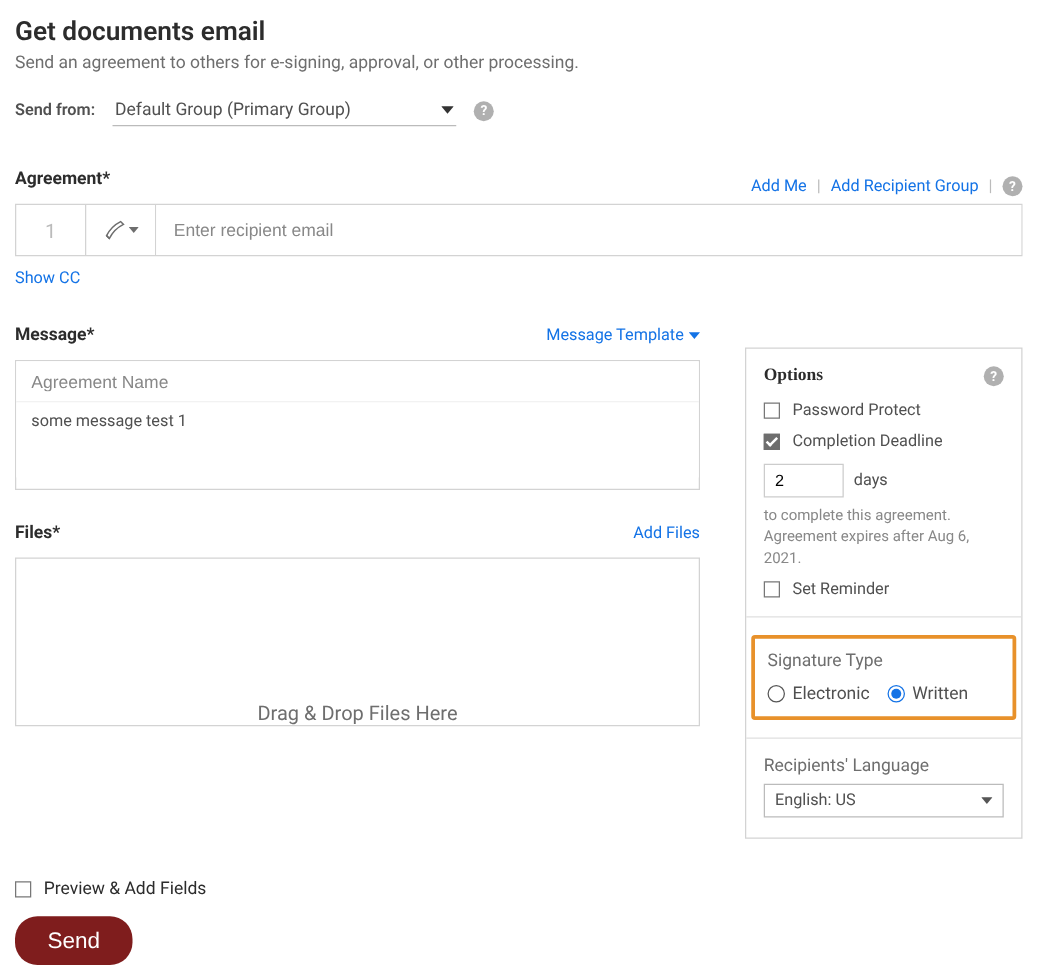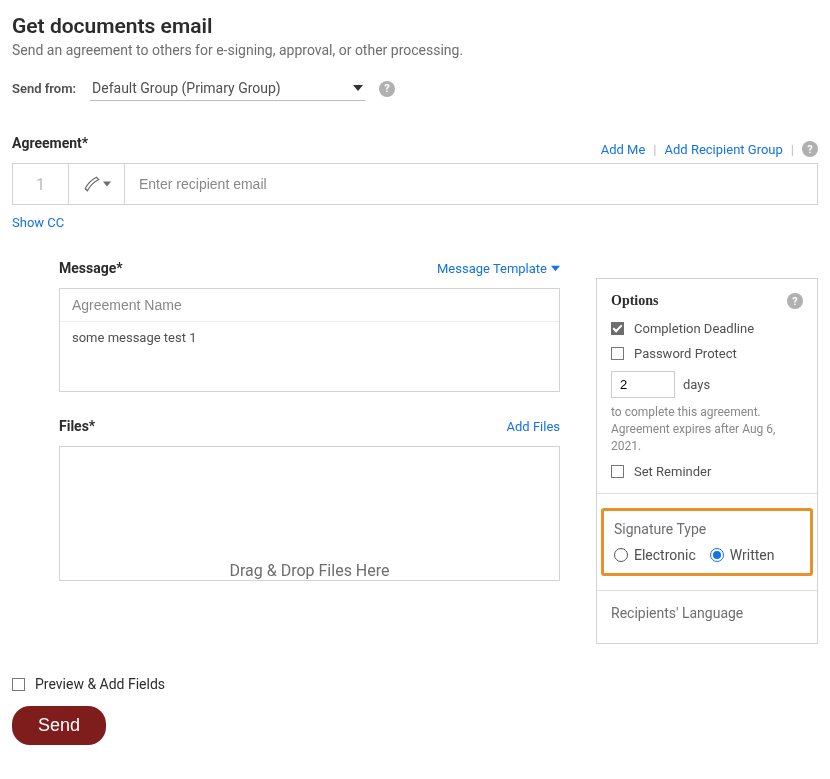--- a/index.html
+++ b/index.html
@@ -109,21 +109,20 @@
     padding: 0 14px;
     font-size: 14px;
     color: #505050;
   }
   .recipient-email::placeholder { color: #888; }
   .showcc { margin: 10px 0 20px 0; font-size: 13px; }
   .two-col {
     display: flex;
     gap: 36px;
     align-items: flex-start;
-    margin-left: 47px;
   }
   .left { flex: 1; min-width: 0; }
   .right { width: 222px; }
   .msg-header {
     display: flex;
     justify-content: space-between;
     align-items: center;
     margin-top: 4px;
   }
   .msg-box {
@@ -353,27 +352,27 @@
     </div>
 
     <div class="right">
       <div class="options-panel">
         <div class="options-header">
           <span class="heading">Options</span>
           <span class="help-icon">?</span>
         </div>
 
         <div class="opt-row">
+          <span class="checkbox"></span>
+          <span>Password Protect</span>
+        </div>
+
+        <div class="opt-row">
           <span class="checkbox checked"></span>
           <span>Completion Deadline</span>
-        </div>
-
-        <div class="opt-row">
-          <span class="checkbox"></span>
-          <span>Password Protect</span>
         </div>
 
         <div class="days-row">
           <input class="days-input" type="text" value="2" style="">
           <span>days</span>
         </div>
         <div class="fineprint">
           <div>to complete this agreement.</div>
           <div>Agreement expires after Aug 6, 2021.</div>
         </div>
@@ -395,20 +394,26 @@
             <label class="radio-label">
               <span class="radio sel"></span>
               <span>Written</span>
             </label>
           </div>
         </div>
 
         <div class="opt-divider"></div>
 
         <div class="lang-title">Recipients' Language</div>
+        <div class="lang-select">
+          <span>English: US</span>
+          <svg viewBox="0 0 10 6" width="9" height="9" fill="#555">
+              <path d="M0 0 L5 6 L10 0 Z"></path>
+            </svg>
+        </div>
       </div>
     </div>
   </div>
 
   <div class="preview-row">
     <span class="checkbox"></span>
     <span>Preview &amp; Add Fields</span>
   </div>
 
   <button class="send-btn">Send</button>

